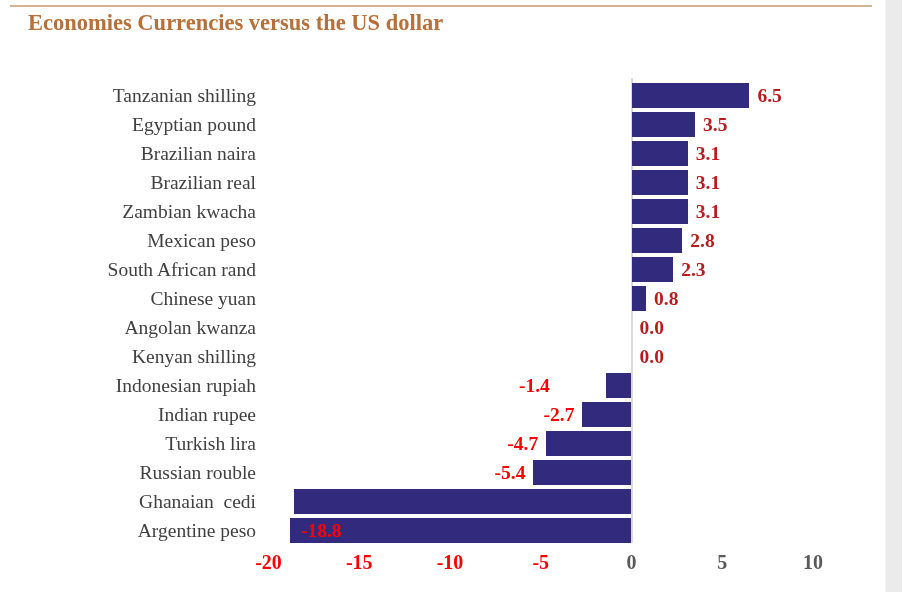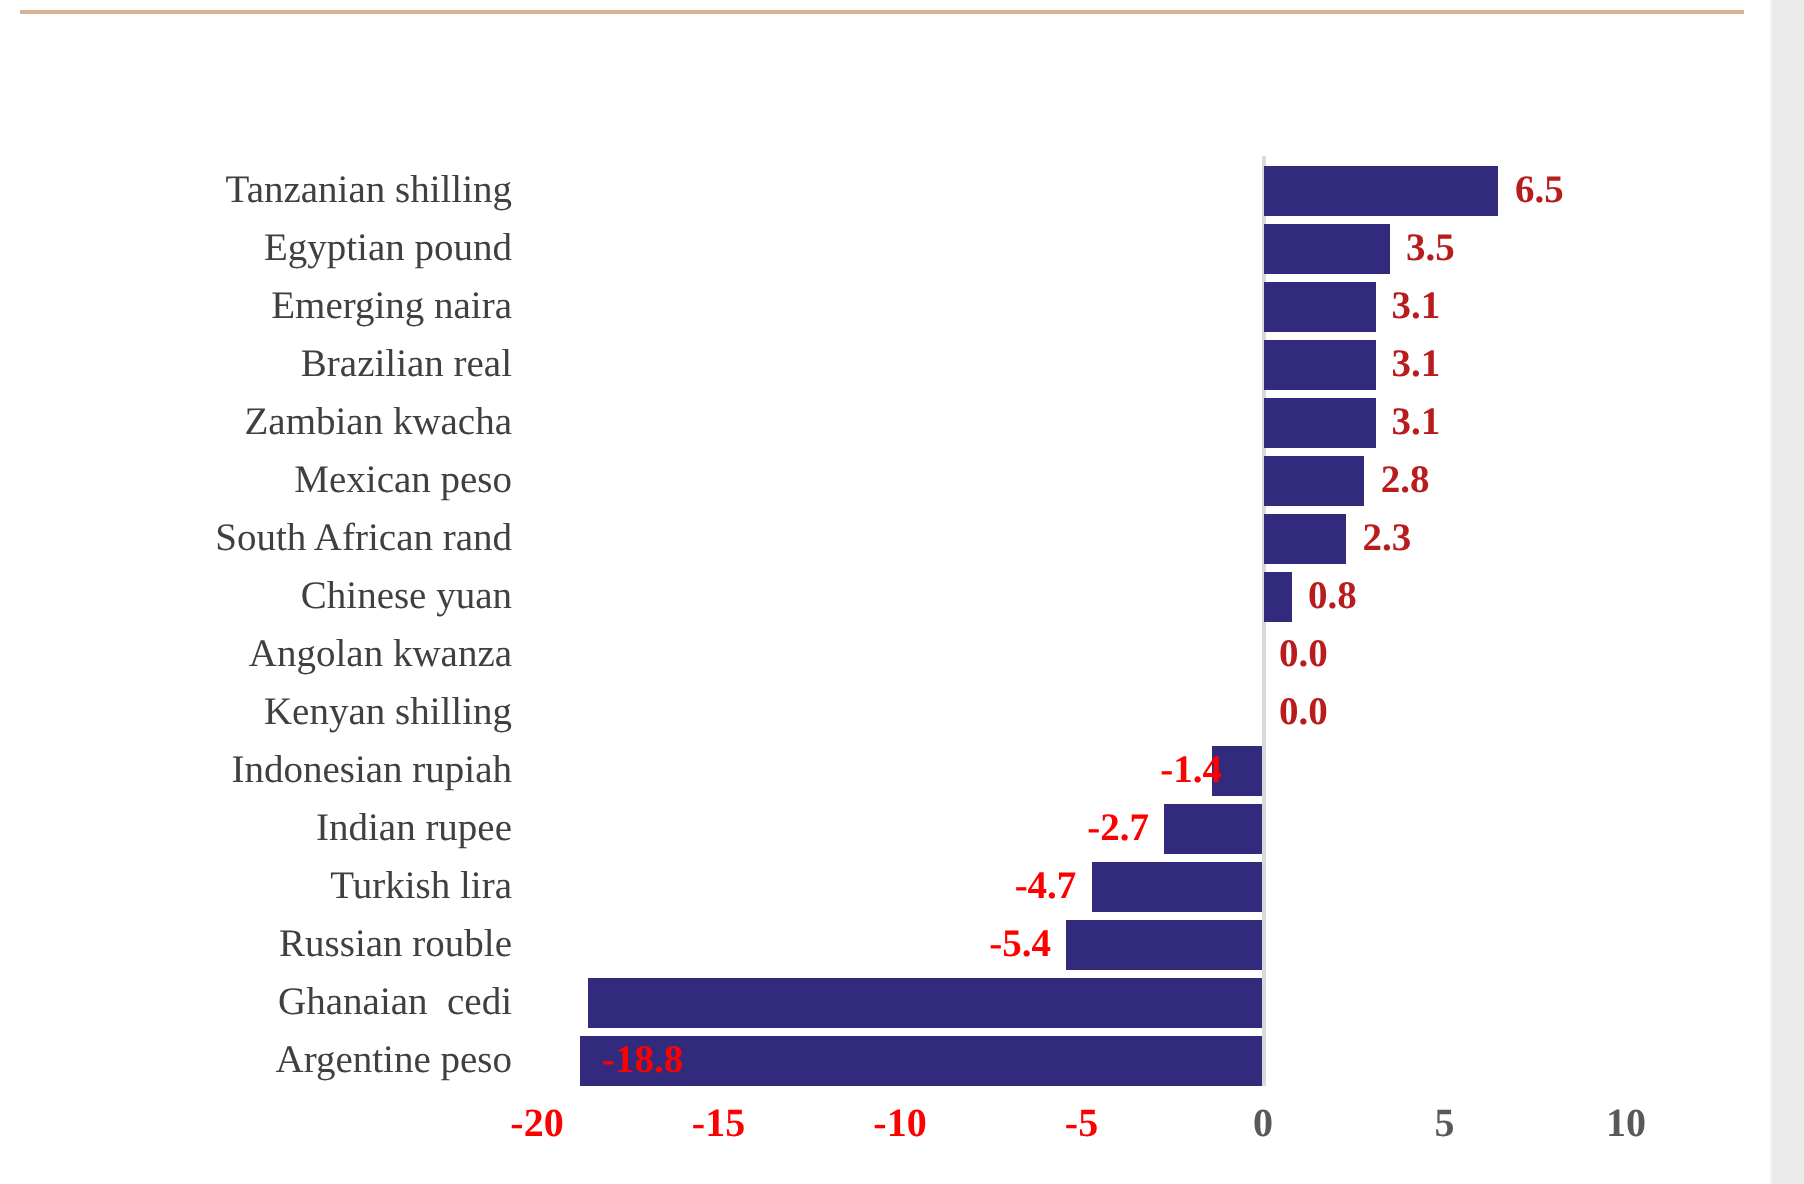--- a/index.html
+++ b/index.html
@@ -153,37 +153,38 @@
 <body>
 
 <div id="page">
 
   <div id="page-edge"></div>
   <div id="page-edge-line"></div>
 
   <div id="top-rule"></div>
 
   <div id="chart-title">
+    <span class="tl2">Economies Currencies versus the US dollar</span>
   </div>
 
   <div id="plot">
     <div id="zero-line"></div>
     <div id="rows">
         <div class="row" style="top: 81px;">
           <div class="cat-label">Tanzanian shilling</div>
           <div class="bar" style="background: rgb(50, 42, 125); left: 631.5px; width: 117.975px;"></div>
           <div class="val-label val-pos" style="left: 757.475px;">6.5</div>
         </div>
         <div class="row" style="top: 110px;">
           <div class="cat-label">Egyptian pound</div>
           <div class="bar" style="background: rgb(50, 42, 125); left: 631.5px; width: 63.525px;"></div>
           <div class="val-label val-pos" style="left: 703.025px;">3.5</div>
         </div>
         <div class="row" style="top: 139px;">
-          <div class="cat-label">Emerging naira</div>
+          <div class="cat-label">Brazilian naira</div>
           <div class="bar" style="background: rgb(50, 42, 125); left: 631.5px; width: 56.265px;"></div>
           <div class="val-label val-pos" style="left: 695.765px;">3.1</div>
         </div>
         <div class="row" style="top: 168px;">
           <div class="cat-label">Brazilian real</div>
           <div class="bar" style="background: rgb(50, 42, 125); left: 631.5px; width: 56.265px;"></div>
           <div class="val-label val-pos" style="left: 695.765px;">3.1</div>
         </div>
         <div class="row" style="top: 197px;">
           <div class="cat-label">Zambian kwacha</div>
@@ -209,21 +210,21 @@
           <div class="cat-label">Angolan kwanza</div>
           <div class="val-label val-pos" style="left: 639.5px;">0.0</div>
         </div>
         <div class="row" style="top: 342px;">
           <div class="cat-label">Kenyan shilling</div>
           <div class="val-label val-pos" style="left: 639.5px;">0.0</div>
         </div>
         <div class="row" style="top: 371px;">
           <div class="cat-label">Indonesian rupiah</div>
           <div class="bar" style="background: rgb(50, 42, 125); left: 606.09px; width: 25.41px;"></div>
-          <div class="val-label val-neg" style="left: 561px; width: 50px; text-align: right;">-1.4</div>
+          <div class="val-label val-neg" style="left: 519px; width: 50px; text-align: left;">-1.4</div>
         </div>
         <div class="row" style="top: 400px;">
           <div class="cat-label">Indian rupee</div>
           <div class="bar" style="background: rgb(50, 42, 125); left: 582.495px; width: 49.005px;"></div>
           <div class="val-label val-neg" style="left: 524.495px; width: 50px; text-align: right;">-2.7</div>
         </div>
         <div class="row" style="top: 429px;">
           <div class="cat-label">Turkish lira</div>
           <div class="bar" style="background: rgb(50, 42, 125); left: 546.195px; width: 85.305px;"></div>
           <div class="val-label val-neg" style="left: 488.195px; width: 50px; text-align: right;">-4.7</div>

